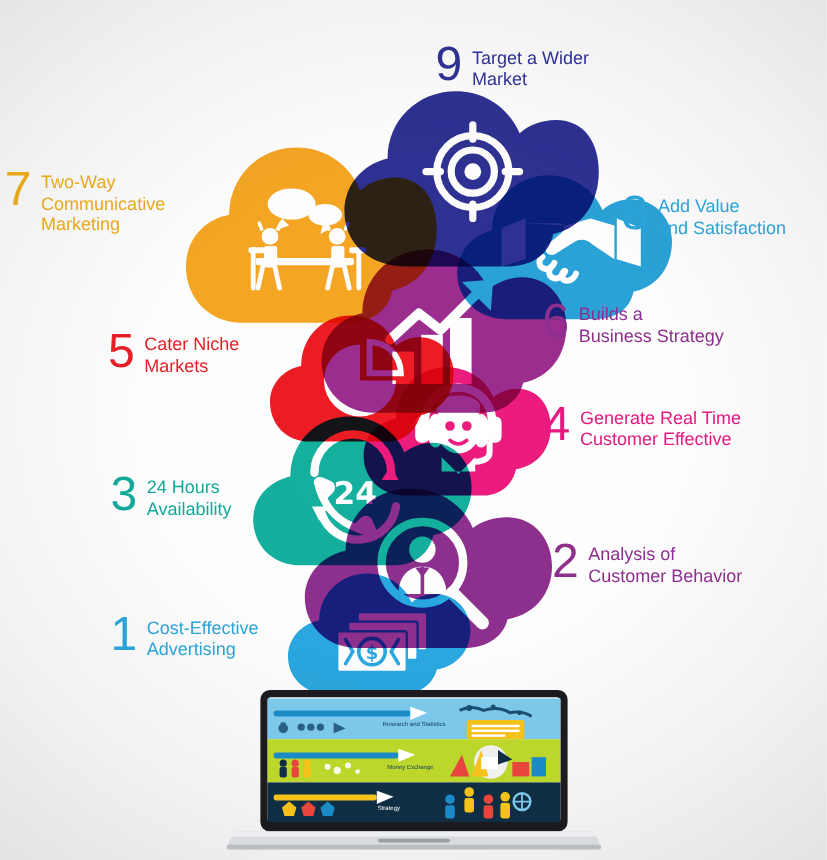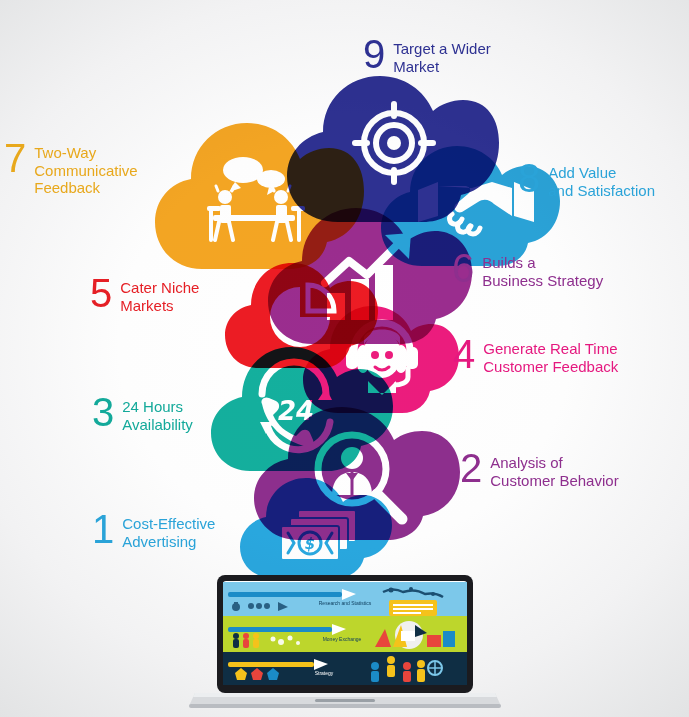--- a/index.html
+++ b/index.html
@@ -21,21 +21,21 @@
     letter-spacing:-1px;
   }
   .label .txt { font-size:15px; line-height:1.18; font-weight:400; padding-top:4px; white-space:pre-line; }
   .label.right { flex-direction:row; }
   .label.leftal { flex-direction:row; }
 
   
   #clouds { position:absolute; left:0; top:0; width:689px; height:600px; }
   .cloudwrap { position:absolute; mix-blend-mode:multiply; }
   .cloudwrap svg { display:block; overflow:visible; }
-  .icon { position:absolute;font-style:italic; }
+  .icon { position:absolute; }
   .icon svg { display:block; }
 
   
   #laptop { position:absolute; left:185px; top:575px; width:320px; height:135px; }
 </style>
 </head>
 <body>
 
 <div id="stage">
 
@@ -198,21 +198,21 @@
   <div class="label right" style="left:363px; top:36px; color:#2e3192;">
     <span class="num">9</span>
     <span class="txt">Target a Wider
 Market</span>
   </div>
 
   <div class="label leftal" style="left:4px; top:140px; color:#e8a81c;">
     <span class="num">7</span>
     <span class="txt">Two-Way
 Communicative
-Feedback</span>
+Marketing</span>
   </div>
 
   <div class="label right" style="left:518px; top:160px; color:#2aa3d8;">
     <span class="num">8</span>
     <span class="txt">Add Value
 and Satisfaction</span>
   </div>
 
   <div class="label right" style="left:452px; top:250px; color:#8e2f8e;">
     <span class="num">6</span>
@@ -222,21 +222,21 @@
 
   <div class="label leftal" style="left:90px; top:275px; color:#e51f25;">
     <span class="num">5</span>
     <span class="txt">Cater Niche
 Markets</span>
   </div>
 
   <div class="label right" style="left:453px; top:336px; color:#e5187f;">
     <span class="num">4</span>
     <span class="txt">Generate Real Time
-Customer Feedback</span>
+Customer Effective</span>
   </div>
 
   <div class="label leftal" style="left:92px; top:394px; color:#13a99a;">
     <span class="num">3</span>
     <span class="txt">24 Hours
 Availability</span>
   </div>
 
   <div class="label right" style="left:460px; top:450px; color:#8e2f8e;">
     <span class="num">2</span>

